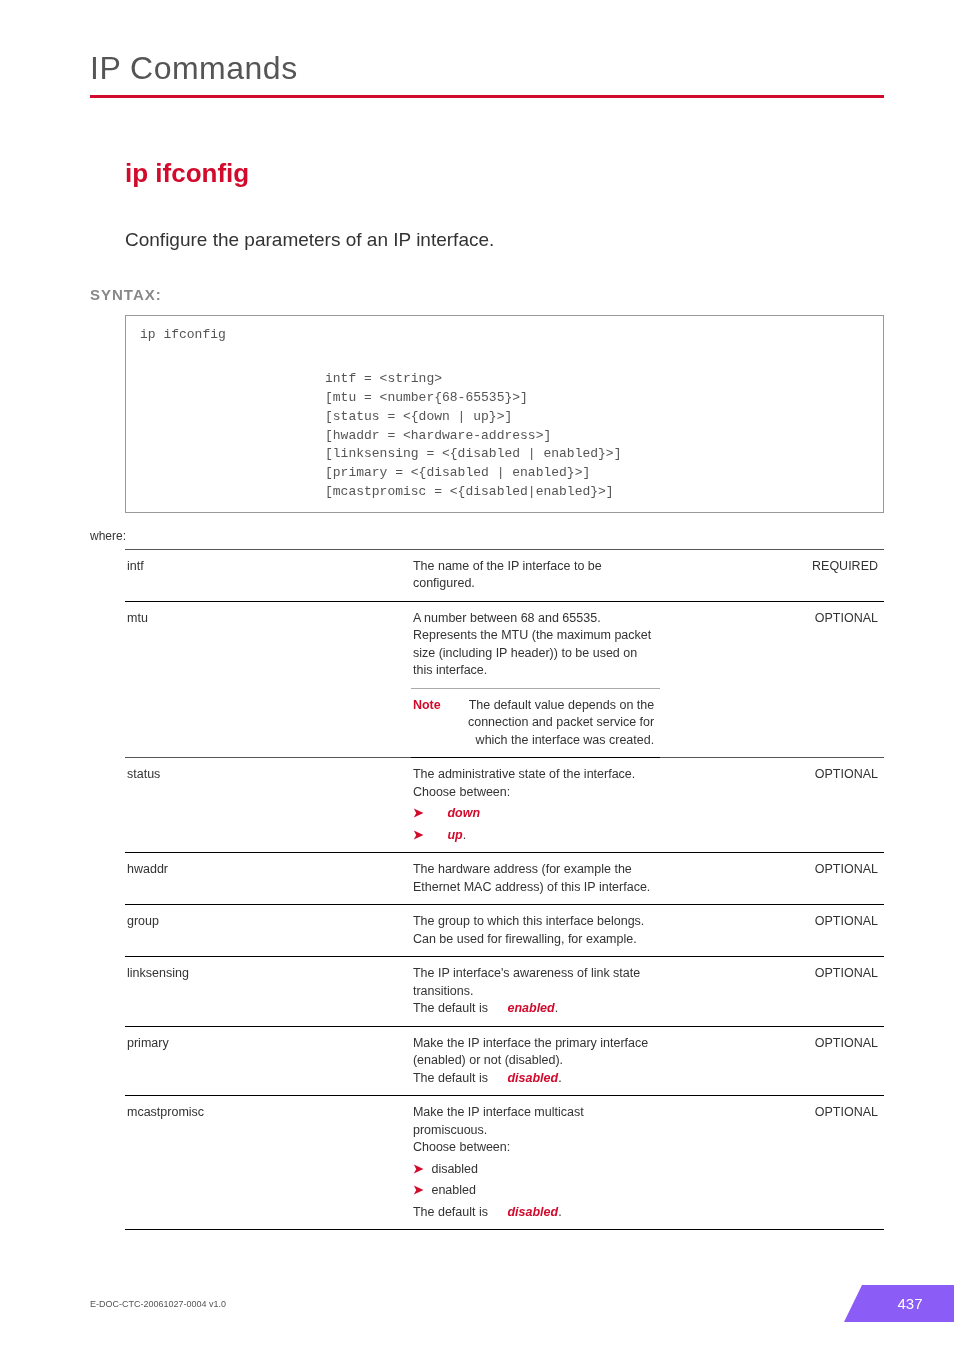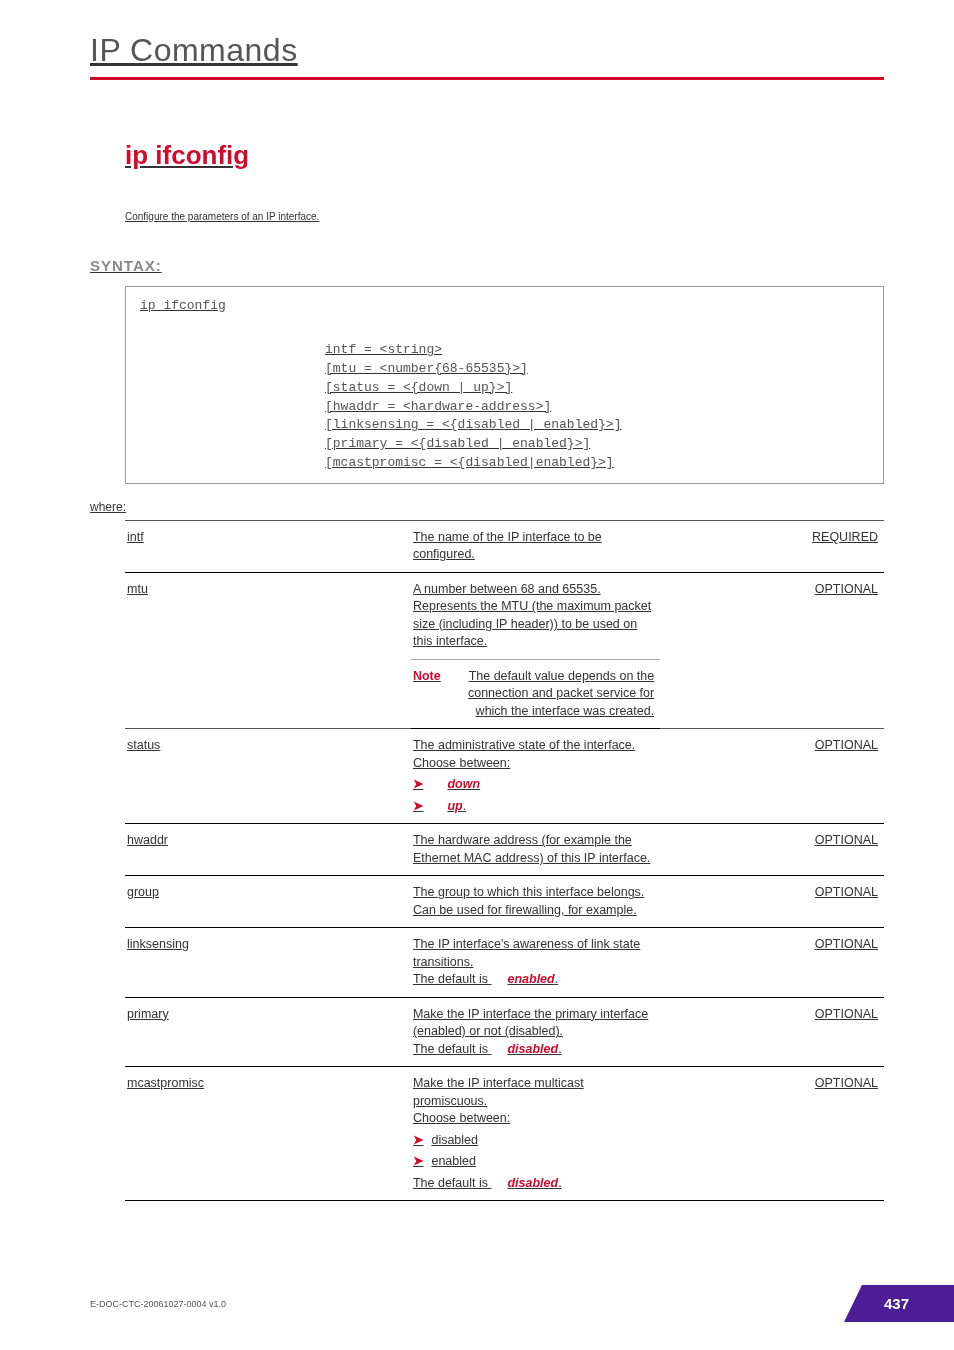--- a/index.html
+++ b/index.html
@@ -5,22 +5,21 @@
   * { box-sizing: border-box; margin: 0; padding: 0; }
   body {
     font-family: Arial, Helvetica, sans-serif;
     background: #fff;
     width: 954px;
     height: 1350px;
     position: relative;
     color: #333;
   }
   .page {
-    padding: 32px 70px 0 90px;
-    text-decoration: underline;
+    padding: 50px 70px 0 90px;
   }
   .header-title {
     font-size: 32px;
     font-weight: 300;
     color: #555;
     letter-spacing: 0.5px;
     margin-bottom: 8px;
   }
   .header-rule {
     height: 3px;
@@ -28,21 +27,21 @@
     margin-bottom: 60px;
   }
   .command-title {
     font-size: 26px;
     font-weight: bold;
     color: #d20a2c;
     margin-bottom: 40px;
     margin-left: 35px;
   }
   .description {
-    font-size: 10px;
+    font-size: 19px;
     color: #333;
     margin-bottom: 35px;
     margin-left: 35px;
   }
   .syntax-label {
     font-size: 15px;
     font-weight: bold;
     color: #888;
     letter-spacing: 1px;
     margin-bottom: 12px;
@@ -94,28 +93,28 @@
     position: absolute;
     bottom: 28px;
     left: 90px;
     right: 0;
     display: flex;
     align-items: center;
     justify-content: space-between;
   }
   .footer-text { font-size: 9px; color: #555; }
   .footer-badge {
-    background: #4c1d95;
+    background: #8b5cf6;
     color: #fff;
     font-size: 15px;
-    font-weight: bold;
+    font-weight: normal;
     padding: 10px 18px 10px 40px;
     clip-path: polygon(18px 0, 100% 0, 100% 100%, 0 100%);
     min-width: 110px;
-    text-align: left;
+    text-align: center;
   }
 </style>
 </head>
 <body>
 
 <div class="page">
   <div class="header-title">IP Commands</div>
   <div class="header-rule"></div>
 
   <div class="command-title">ip ifconfig</div>

